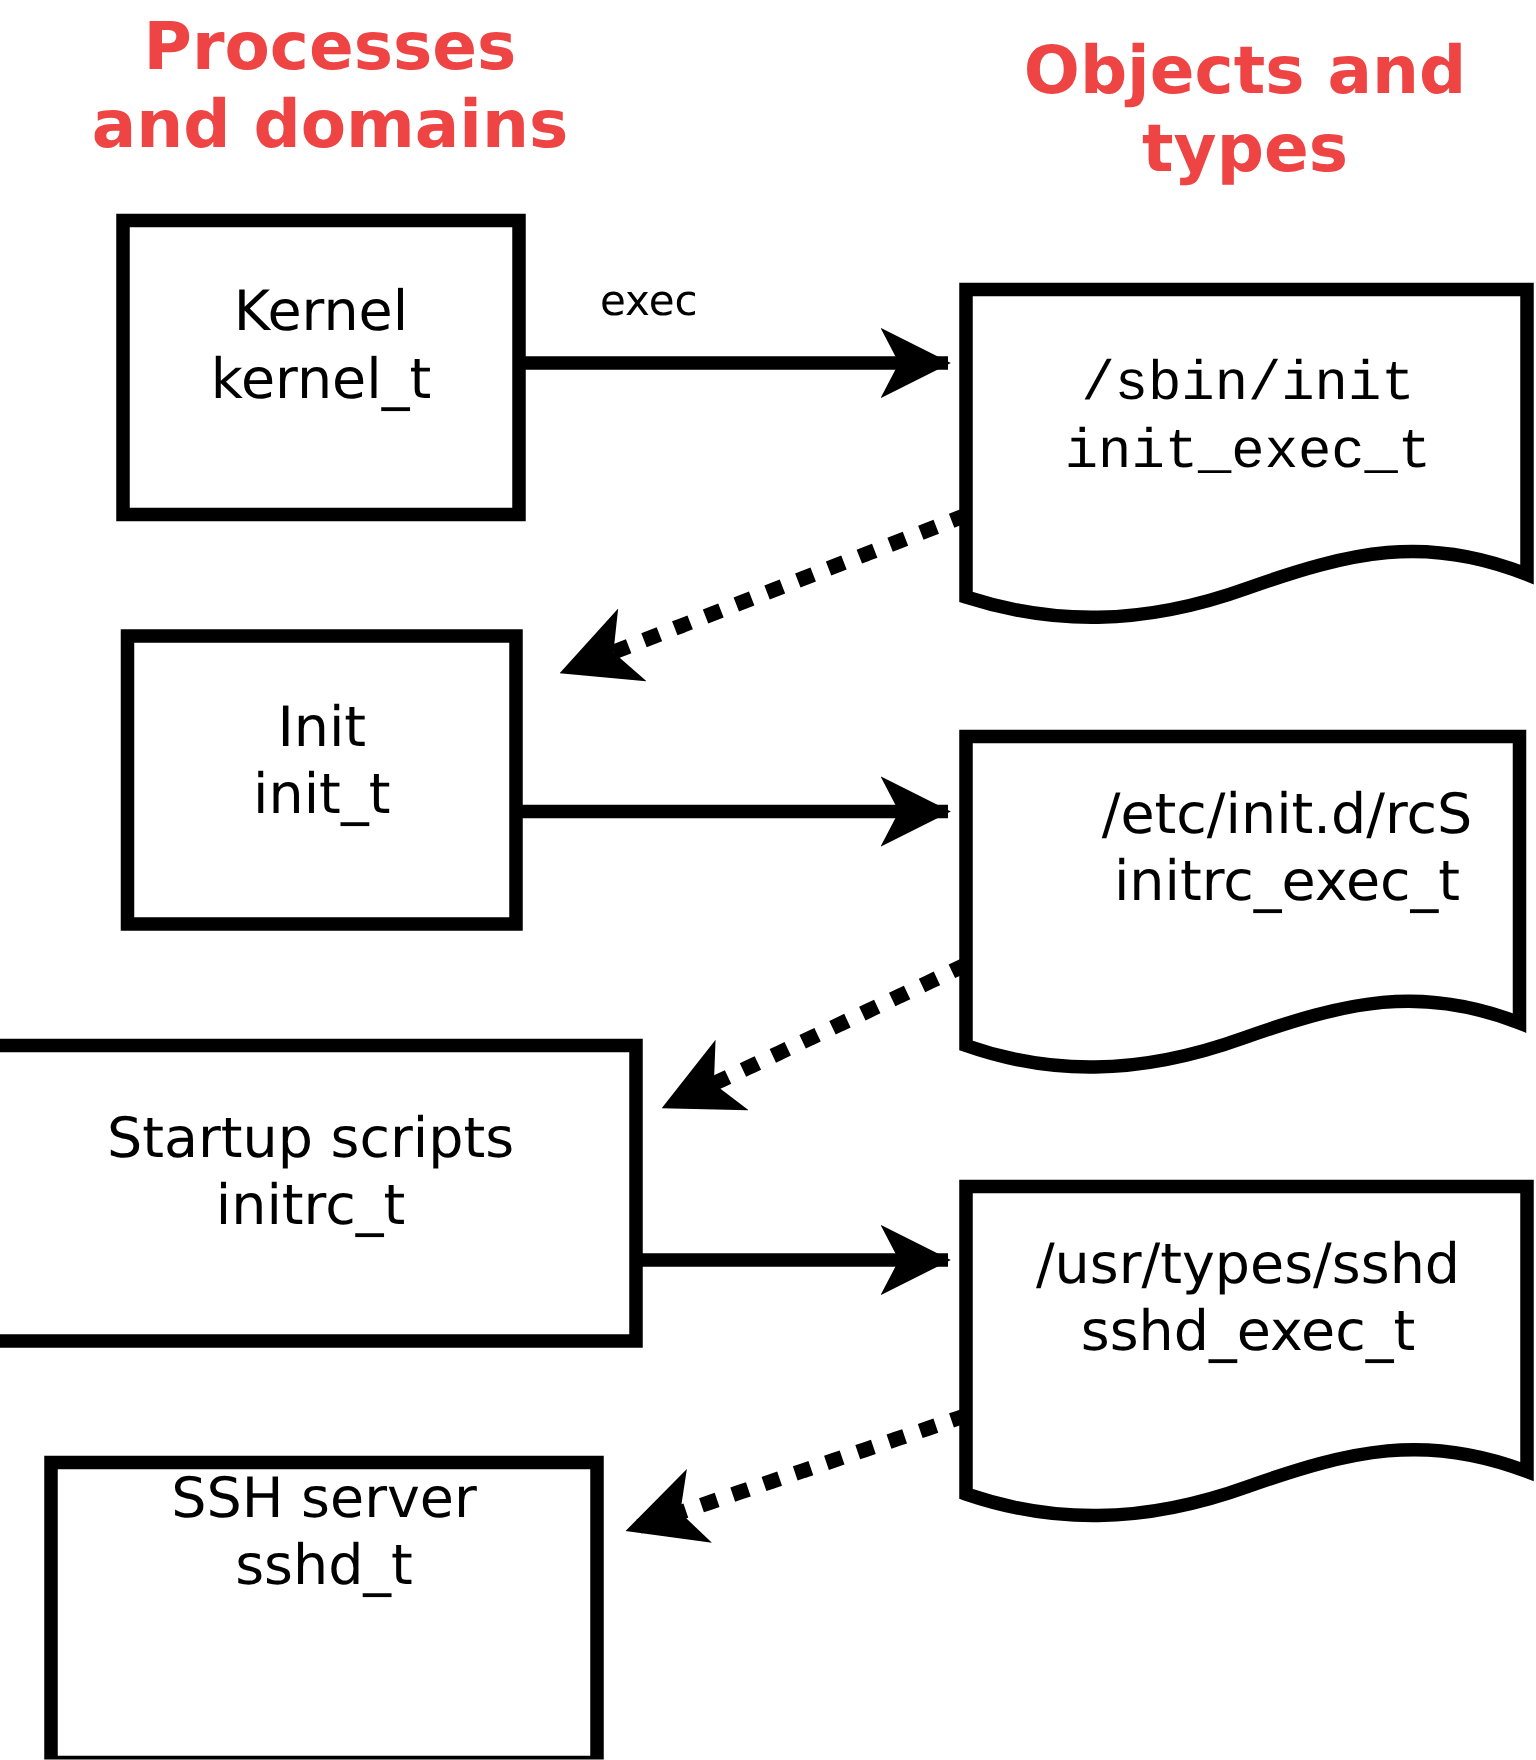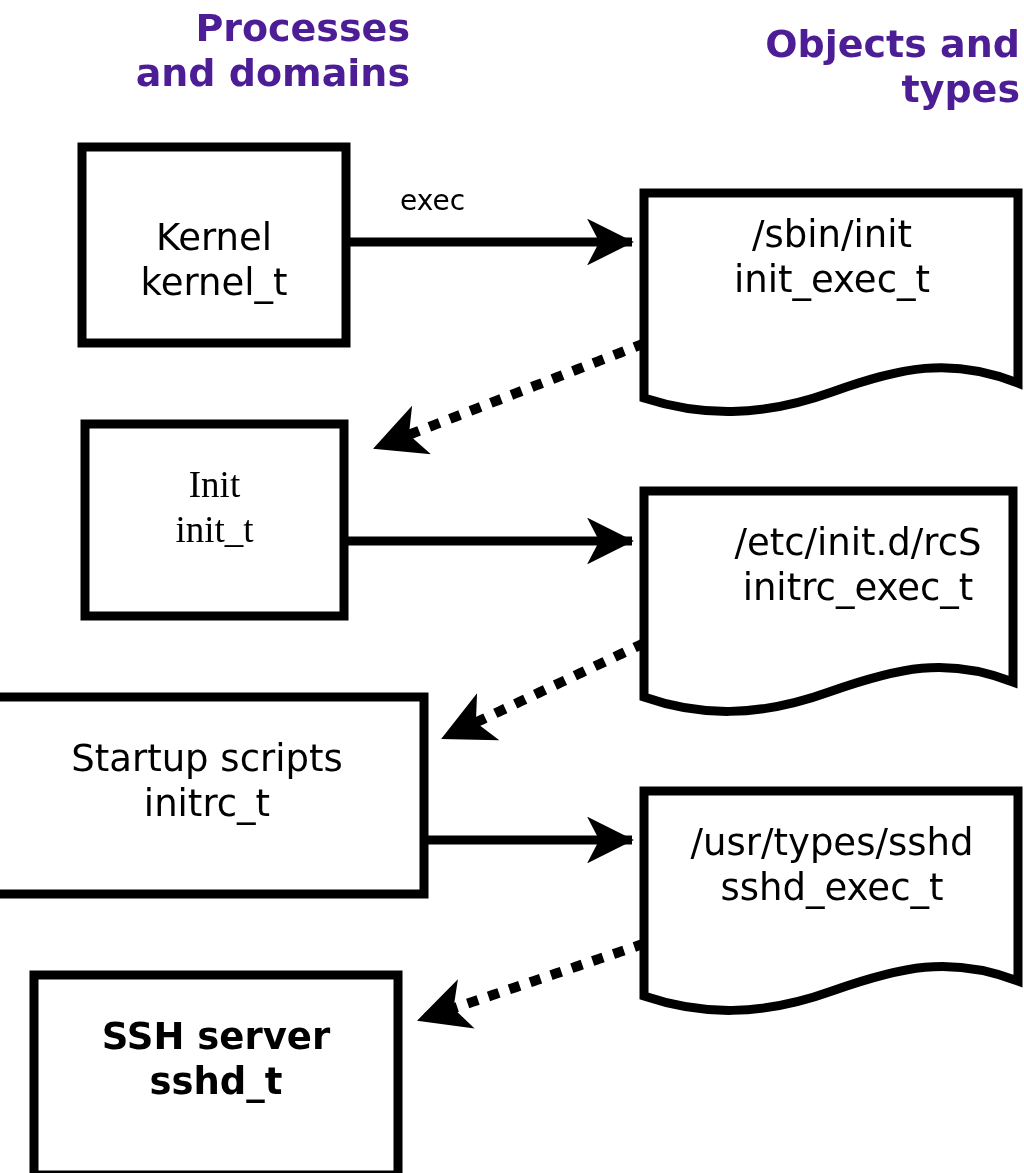--- a/index.html
+++ b/index.html
@@ -17,24 +17,24 @@
   #canvas {
     position: absolute;
     inset: 0;
     width: 1024px;
     height: 1173px;
   }
   .hdr {
     position: absolute;
     font-family: "DejaVu Sans", sans-serif;
     font-weight: bold;
-    font-size: 38px;
+    font-size: 44px;
     line-height: 1.18;
-    color: #4c1d95;
-    text-align: right;
+    color: #ef4444;
+    text-align: center;
     white-space: pre-line;
   }
   #hdr-left  { left: 30px;  top: 6px;  width: 380px; }
   #hdr-right { left: 640px; top: 22px;  width: 380px; }
 
   .node-label {
     position: absolute;
     font-family: "DejaVu Sans", sans-serif;
     font-weight: normal;
     font-size: 37px;
@@ -103,33 +103,33 @@
   <line x1="640" y1="645" x2="443" y2="738" stroke="#000000" stroke-width="10" stroke-dasharray="1 21" stroke-linecap="square" marker-end="url(#arrowR)"></line>
 
   <line x1="640" y1="945" x2="419" y2="1020" stroke="#000000" stroke-width="10" stroke-dasharray="1 21" stroke-linecap="square" marker-end="url(#arrowR)"></line>
 </svg>
 
 <div class="hdr" id="hdr-left">Processes
 and domains</div>
 <div class="hdr" id="hdr-right">Objects and
 types</div>
 
-<div class="node-label" style="left:82px; top:185px; width:264px;margin-top:30px;">Kernel
+<div class="node-label" style="left:82px; top:185px; width:264px;">Kernel
 kernel_t</div>
 
-<div class="node-label" style="left:85px; top:462px; width:259px;font-family:Liberation Serif, serif;">Init
+<div class="node-label" style="left:85px; top:462px; width:259px;">Init
 init_t</div>
 
 <div class="node-label" style="left:-10px; top:736px; width:434px;">Startup scripts
 initrc_t</div>
 
-<div class="node-label" style="left:34px; top:1014px; width:364px;font-weight:bold;">SSH server
+<div class="node-label" style="left:34px; top:976px; width:364px;">SSH server
 sshd_t</div>
 
-<div class="node-label" style="left:648px; top:212px; width:368px;">/sbin/init
+<div class="node-label" style="left:648px; top:235px; width:368px;font-family:Liberation Mono, monospace;">/sbin/init
 init_exec_t</div>
 
 <div class="node-label" style="left:676px; top:520px; width:364px;">/etc/init.d/rcS
 initrc_exec_t</div>
 
 <div class="node-label" style="left:648px; top:820px; width:368px;">/usr/types/sshd
 sshd_exec_t</div>
 
 <div class="edge-label" style="left:400px; top:184px; width:200px;">exec</div>
 

